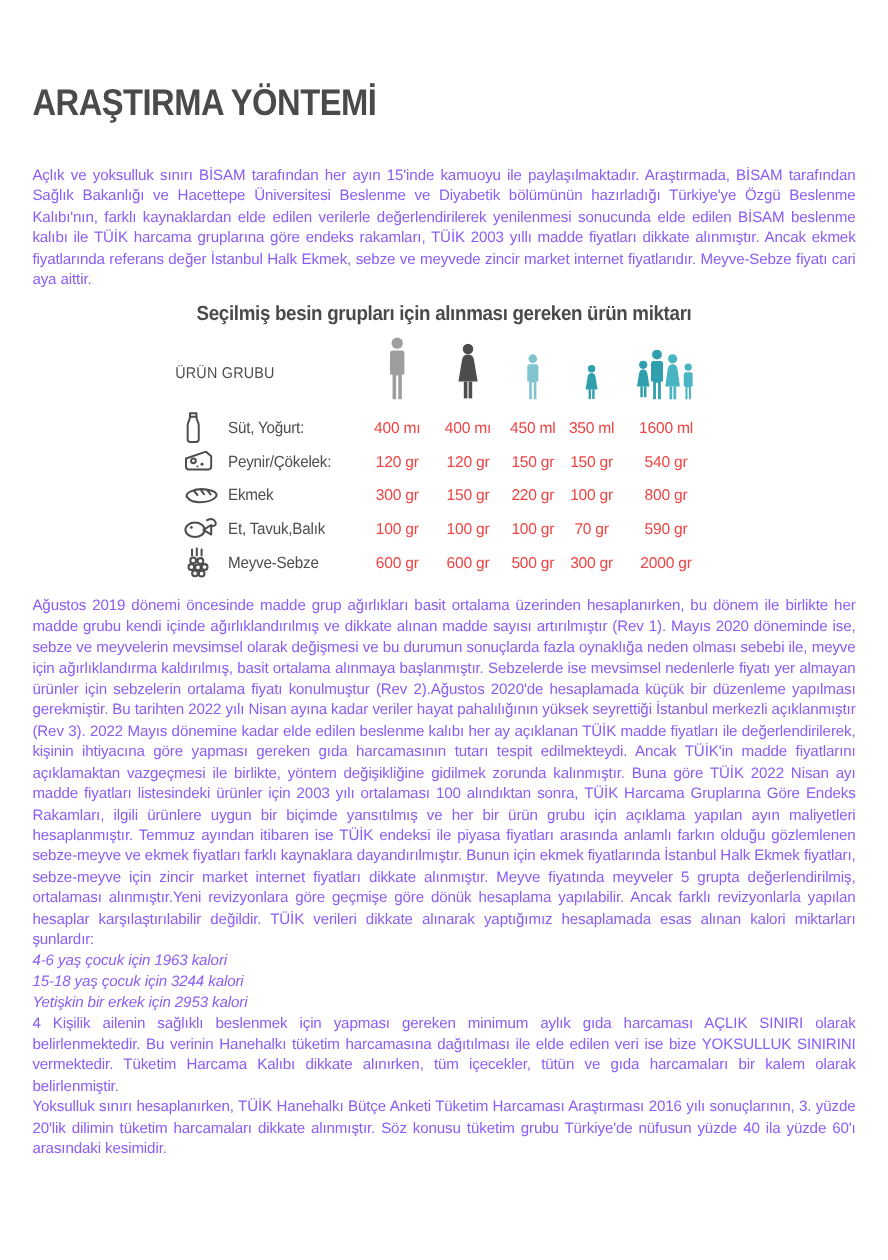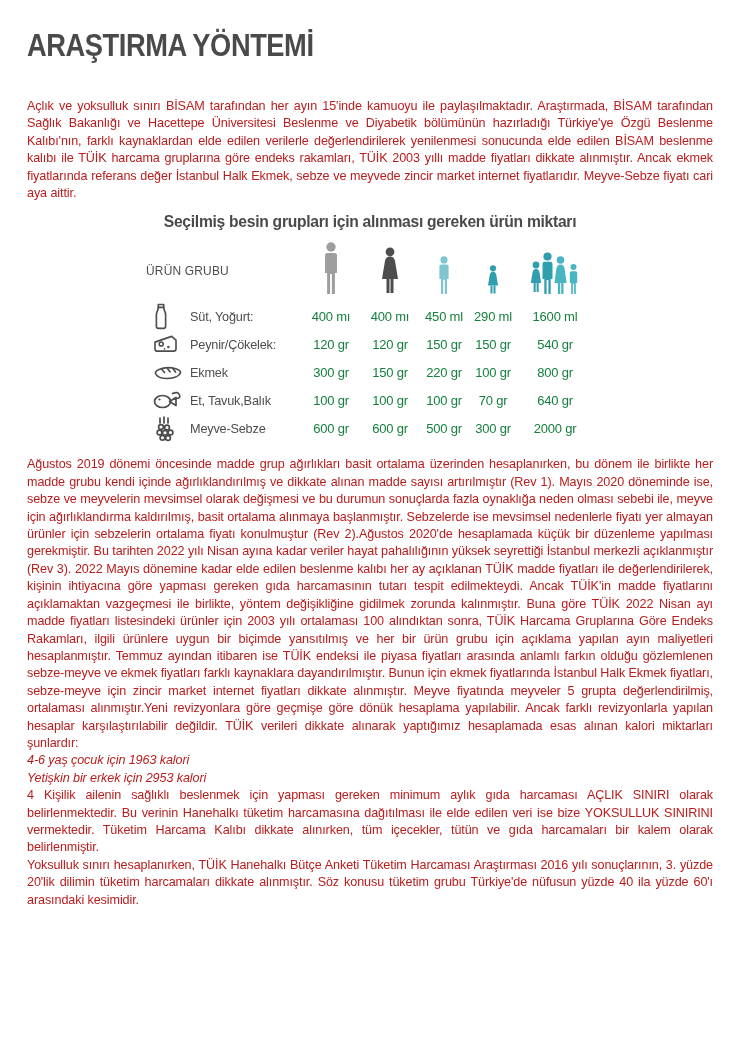--- a/index.html
+++ b/index.html
@@ -1,32 +1,32 @@
 <!DOCTYPE html>
 <html><head>
 <meta charset="utf-8">
 <style>
   * { margin:0; padding:0; box-sizing:border-box; }
   html,body { background:#ffffff; }
   body {
     width:740px; height:1050px; overflow:hidden;
     font-family:"Liberation Sans", sans-serif;
   }
-  .page { width:740px; height:800px; background:#fff; padding:22px 27px 0 27px; }
+  .page { width:740px; height:800px; background:#fff; padding:22px 27px 0 27px;margin-top:40px; }
 
   .page-title {
     font-size:31px; font-weight:bold; color:#4a4a4a;
     letter-spacing:-0.5px;
     transform:scaleX(0.88); transform-origin:left center;
     margin-top:6px; margin-bottom:34px;
     white-space:nowrap;
   }
 
   .body-text {
-    font-size:12.6px; line-height:17.4px; color:#b91c1c;
+    font-size:12.6px; line-height:17.4px; color:#8b5cf6;
     text-align:justify; letter-spacing:-0.1px;
   }
   .plain-line { text-align:left; }
 
   .table-title {
     font-size:17px; font-weight:bold; color:#4a4a4a;
     text-align:center; letter-spacing:-0.3px;
     transform:scaleX(0.92); transform-origin:center;
     margin-top:10px; margin-bottom:10px;
   }
@@ -38,21 +38,21 @@
   .header-label {
     grid-column:1 / span 2; align-self:center;
     font-size:13px; color:#4d4d4d; letter-spacing:0.2px;
     transform:scaleX(0.92); transform-origin:left;
     font-weight:normal;
   }
   .person-cell { display:flex; justify-content:center; align-items:flex-end; height:56px; }
   .t-row { height:28px; }
   .icon-cell { display:flex; justify-content:flex-start; align-items:center; padding-left:6px; }
   .label-cell { font-size:13.5px; color:#4d4d4d; letter-spacing:-0.2px; transform:scaleX(0.94); transform-origin:left; white-space:nowrap; }
-  .val-cell { font-size:13px; color:#15803d; text-align:center; letter-spacing:-0.2px; white-space:nowrap; }
+  .val-cell { font-size:13px; color:#ef4444; text-align:center; letter-spacing:-0.2px; white-space:nowrap; }
 
   .fill-man    { fill:#9e9e9e; }
   .fill-woman  { fill:#4d4d4d; }
   .fill-boy    { fill:#7fc4cf; }
   .fill-girl   { fill:#2f9fae; }
   .fill-fam-a  { fill:#2f9fae; }
   .fill-fam-b  { fill:#49b4c2; }
   .food-stroke { stroke:#4d4d4d; fill:none; stroke-width:1.7; stroke-linejoin:round; stroke-linecap:round; }
   .food-dot    { fill:#4d4d4d; stroke:none; }
 
@@ -143,21 +143,21 @@
       <div class="icon-cell">
         <svg width="18" height="27" viewBox="0 0 18 28">
             <path class="food-stroke" d="M6.2 1.5 H11.8 V4.5 H6.2 Z"></path>
             <path class="food-stroke" d="M6.2 4.5 C6.2 8 4.2 8.6 4.2 12 V24 Q4.2 26.3 6.5 26.3 H11.5 Q13.8 26.3 13.8 24 V12 C13.8 8.6 11.8 8 11.8 4.5"></path>
           </svg>
       </div>
       <div class="label-cell">Süt, Yoğurt:</div>
       <div class="val-cell">400 mı</div>
       <div class="val-cell">400 mı</div>
       <div class="val-cell">450 ml</div>
-      <div class="val-cell">290 ml</div>
+      <div class="val-cell">350 ml</div>
       <div class="val-cell">1600 ml</div>
     </div>
 
     <div class="t-grid t-row">
       <div class="icon-cell">
         <svg width="27" height="21" viewBox="0 0 28 22">
             <path class="food-stroke" d="M3 8.5 L20.5 2.5 L25 6.5 V15.5 Q25 18 22.5 18 H5.5 Q3 18 3 15.5 Z"></path>
             <circle class="food-stroke" cx="9.5" cy="10.5" r="2.1"></circle>
             <circle class="food-dot" cx="17" cy="13.5" r="1.3"></circle>
             <circle class="food-dot" cx="13" cy="15.5" r="0.9"></circle>
@@ -193,21 +193,21 @@
             <circle class="food-dot" cx="7.5" cy="10.5" r="1.1"></circle>
             <path class="food-stroke" d="M17.5 12.5 L24 8.5 V16.5 Z"></path>
             <path class="food-stroke" d="M20.5 4.5 Q26 2 27.5 6 Q29 9.5 24 9.5"></path>
           </svg>
       </div>
       <div class="label-cell">Et, Tavuk,Balık</div>
       <div class="val-cell">100 gr</div>
       <div class="val-cell">100 gr</div>
       <div class="val-cell">100 gr</div>
       <div class="val-cell">70 gr</div>
-      <div class="val-cell">640 gr</div>
+      <div class="val-cell">590 gr</div>
     </div>
 
     <div class="t-grid t-row">
       <div class="icon-cell">
         <svg width="26" height="27" viewBox="0 0 26 27">
             <path class="food-stroke" d="M8 3 V8 M12 2 V8 M16 3 V8"></path>
             <circle class="food-stroke" cx="9" cy="12" r="2.4"></circle>
             <circle class="food-stroke" cx="15" cy="12.5" r="2.4"></circle>
             <circle class="food-stroke" cx="7.5" cy="17.5" r="2.4"></circle>
             <circle class="food-stroke" cx="13" cy="17.8" r="2.4"></circle>
@@ -222,20 +222,21 @@
       <div class="val-cell">500 gr</div>
       <div class="val-cell">300 gr</div>
       <div class="val-cell">2000 gr</div>
     </div>
   </div>
 
   <p class="body-text">Ağustos 2019 dönemi öncesinde madde grup ağırlıkları basit ortalama üzerinden hesaplanırken, bu dönem ile birlikte her madde grubu kendi içinde ağırlıklandırılmış ve dikkate alınan madde sayısı artırılmıştır (Rev 1). Mayıs 2020 döneminde ise, sebze ve meyvelerin mevsimsel olarak değişmesi ve bu durumun sonuçlarda fazla oynaklığa neden olması sebebi ile, meyve için ağırlıklandırma kaldırılmış, basit ortalama alınmaya başlanmıştır. Sebzelerde ise mevsimsel nedenlerle fiyatı yer almayan ürünler için sebzelerin ortalama fiyatı konulmuştur (Rev 2).Ağustos 2020'de hesaplamada küçük bir düzenleme yapılması gerekmiştir. Bu tarihten 2022 yılı Nisan ayına kadar veriler hayat pahalılığının yüksek seyrettiği İstanbul merkezli açıklanmıştır (Rev 3). 2022 Mayıs dönemine kadar elde edilen beslenme kalıbı her ay açıklanan TÜİK madde fiyatları ile değerlendirilerek, kişinin ihtiyacına göre yapması gereken gıda harcamasının tutarı tespit edilmekteydi. Ancak TÜİK'in madde fiyatlarını açıklamaktan vazgeçmesi ile birlikte, yöntem değişikliğine gidilmek zorunda kalınmıştır. Buna göre TÜİK 2022 Nisan ayı madde fiyatları listesindeki ürünler için 2003 yılı ortalaması 100 alındıktan sonra, TÜİK Harcama Gruplarına Göre Endeks Rakamları, ilgili ürünlere uygun bir biçimde yansıtılmış ve her bir ürün grubu için açıklama yapılan ayın maliyetleri hesaplanmıştır. Temmuz ayından itibaren ise TÜİK endeksi ile piyasa fiyatları arasında anlamlı farkın olduğu gözlemlenen sebze-meyve ve ekmek fiyatları farklı kaynaklara dayandırılmıştır. Bunun için ekmek fiyatlarında İstanbul Halk Ekmek fiyatları, sebze-meyve için zincir market internet fiyatları dikkate alınmıştır. Meyve fiyatında meyveler 5 grupta değerlendirilmiş, ortalaması alınmıştır.Yeni revizyonlara göre geçmişe göre dönük hesaplama yapılabilir. Ancak farklı revizyonlarla yapılan hesaplar karşılaştırılabilir değildir.  TÜİK verileri dikkate alınarak yaptığımız hesaplamada esas alınan kalori miktarları şunlardır:</p>
 
   <div class="calorie-list">
     <div class="body-text plain-line">4-6 yaş çocuk için 1963 kalori</div>
+    <div class="body-text plain-line">15-18 yaş çocuk için 3244 kalori</div>
     <div class="body-text plain-line">Yetişkin bir erkek için 2953 kalori</div>
   </div>
 
   <p class="body-text">4 Kişilik ailenin sağlıklı beslenmek için yapması gereken minimum aylık gıda harcaması AÇLIK SINIRI olarak belirlenmektedir. Bu verinin Hanehalkı tüketim harcamasına dağıtılması ile elde edilen veri ise bize YOKSULLUK SINIRINI vermektedir. Tüketim Harcama Kalıbı dikkate alınırken, tüm içecekler, tütün ve gıda harcamaları bir kalem olarak belirlenmiştir.</p>
 
   <p class="body-text">Yoksulluk sınırı hesaplanırken, TÜİK Hanehalkı Bütçe Anketi Tüketim Harcaması Araştırması 2016 yılı sonuçlarının, 3. yüzde 20'lik dilimin tüketim harcamaları dikkate alınmıştır. Söz konusu tüketim grubu Türkiye'de nüfusun yüzde 40 ila yüzde 60'ı arasındaki kesimidir.</p>
 
   <div class="spacer-6"></div>
 
 

